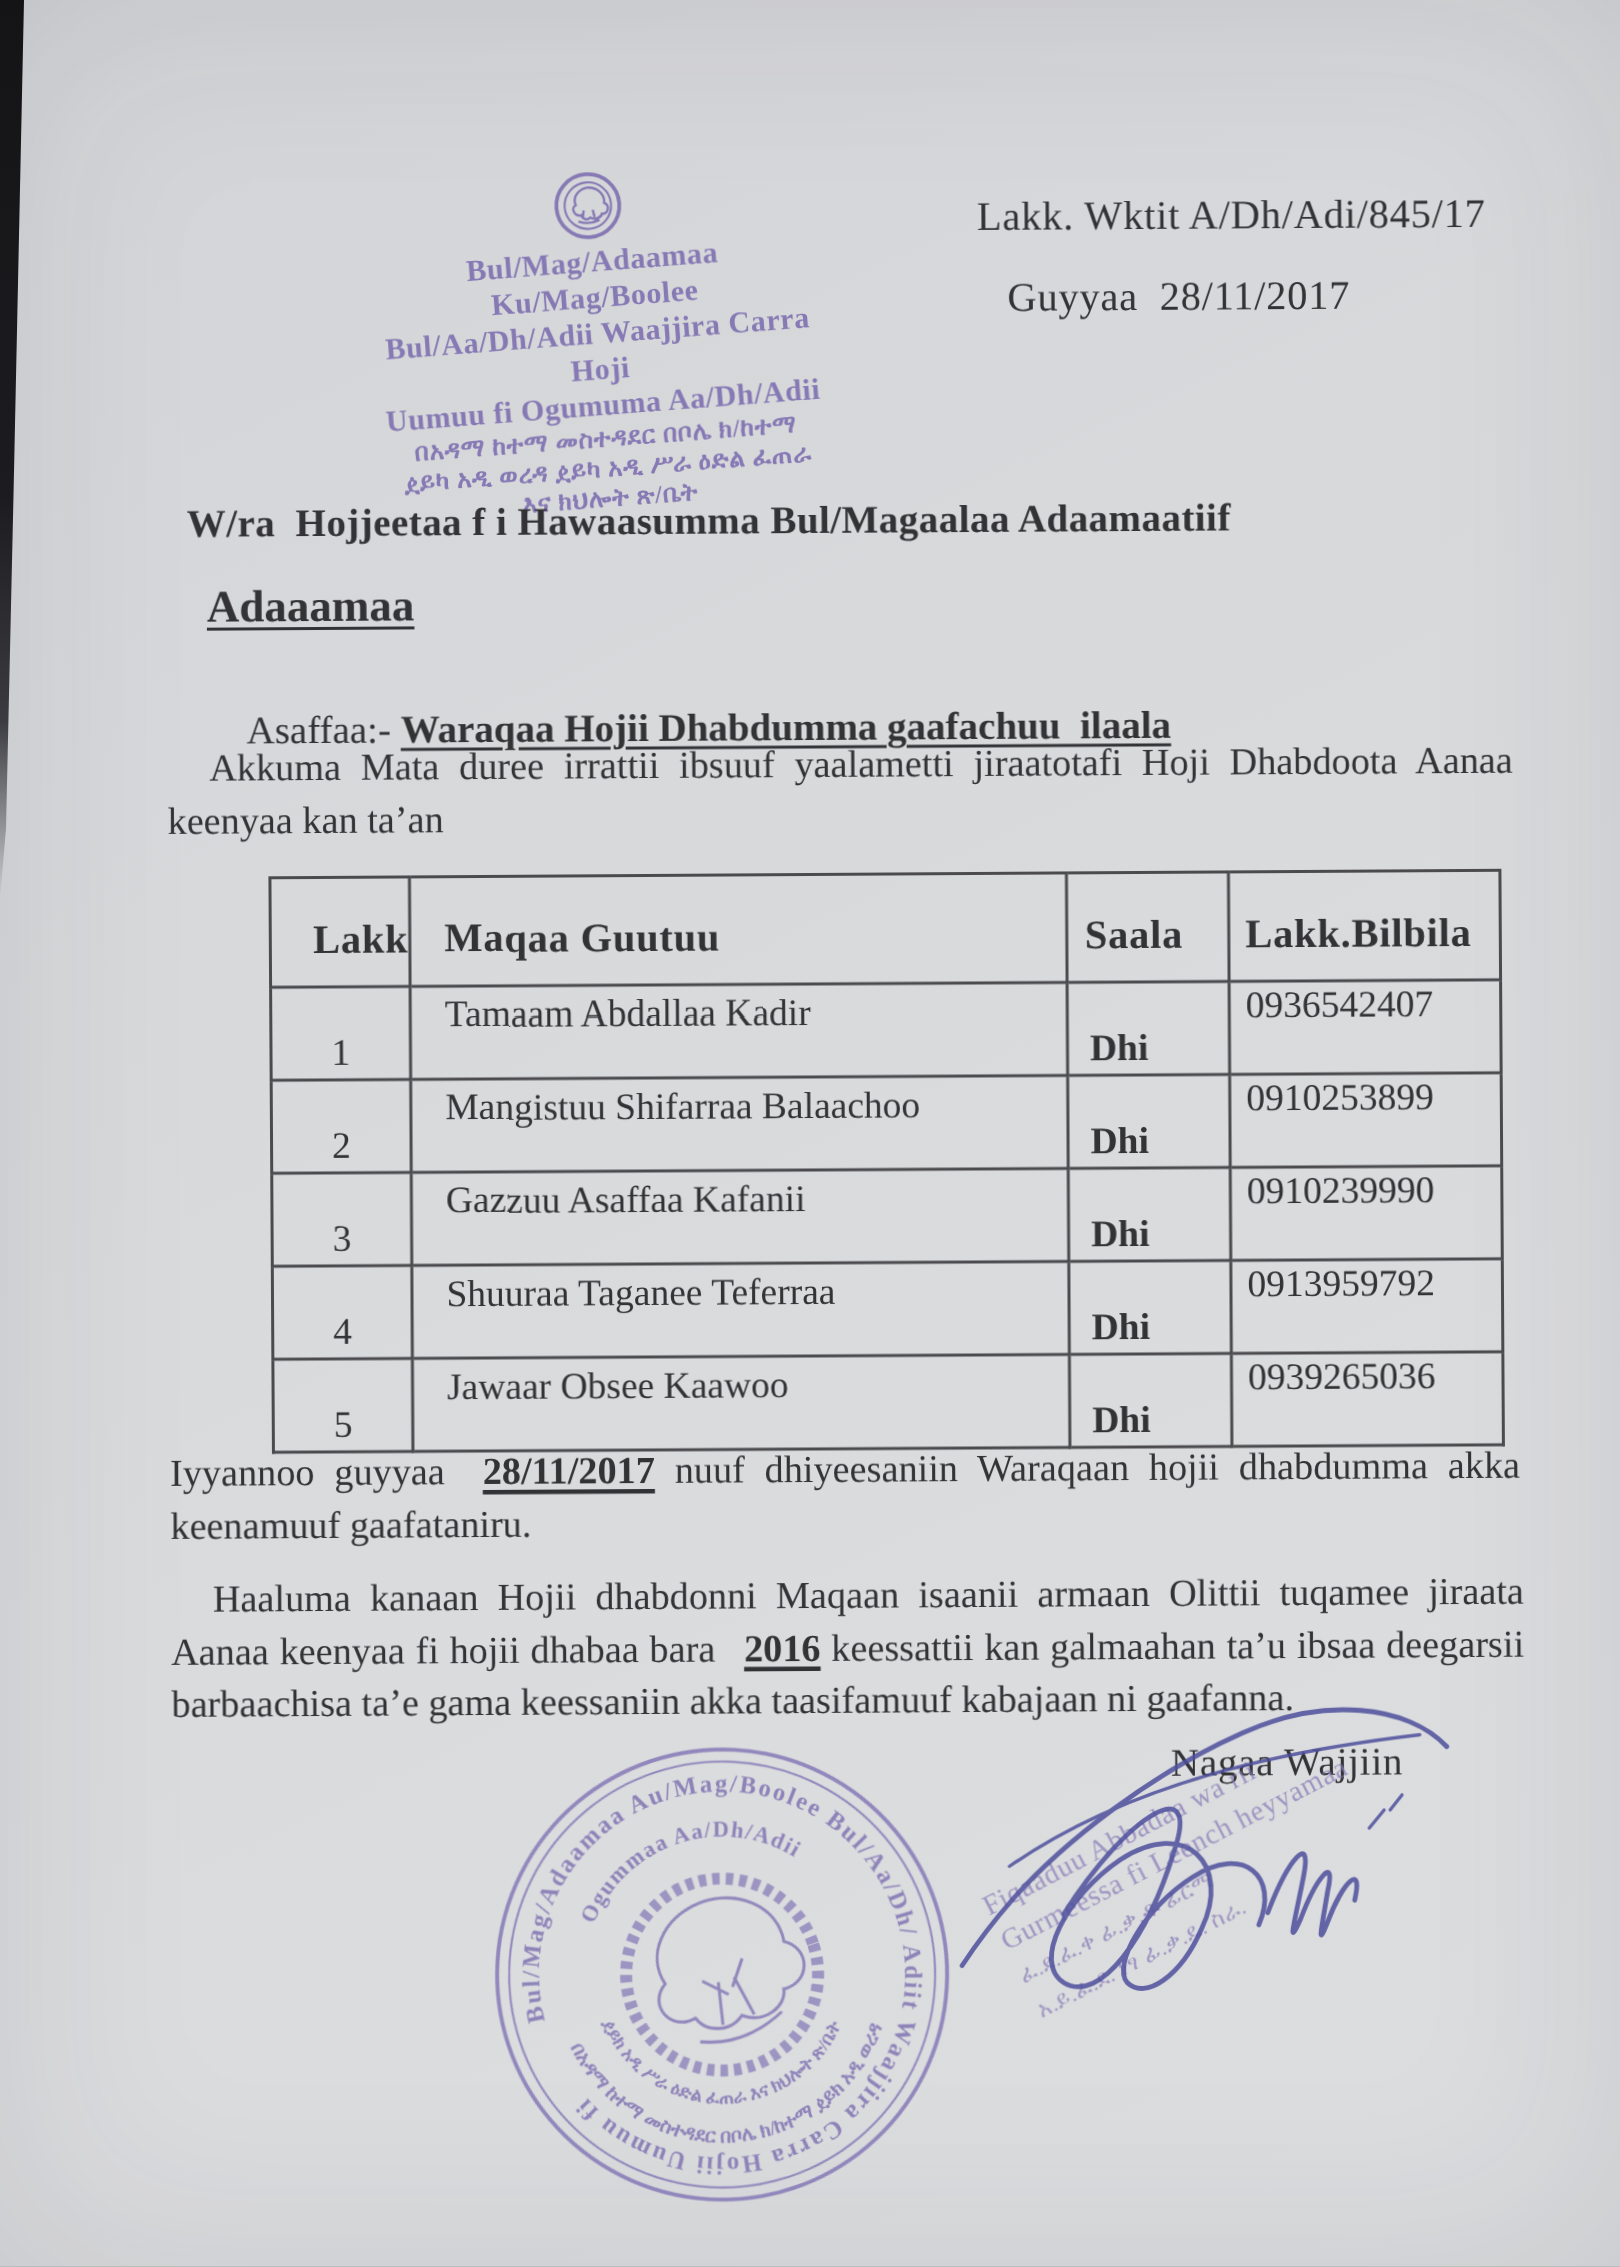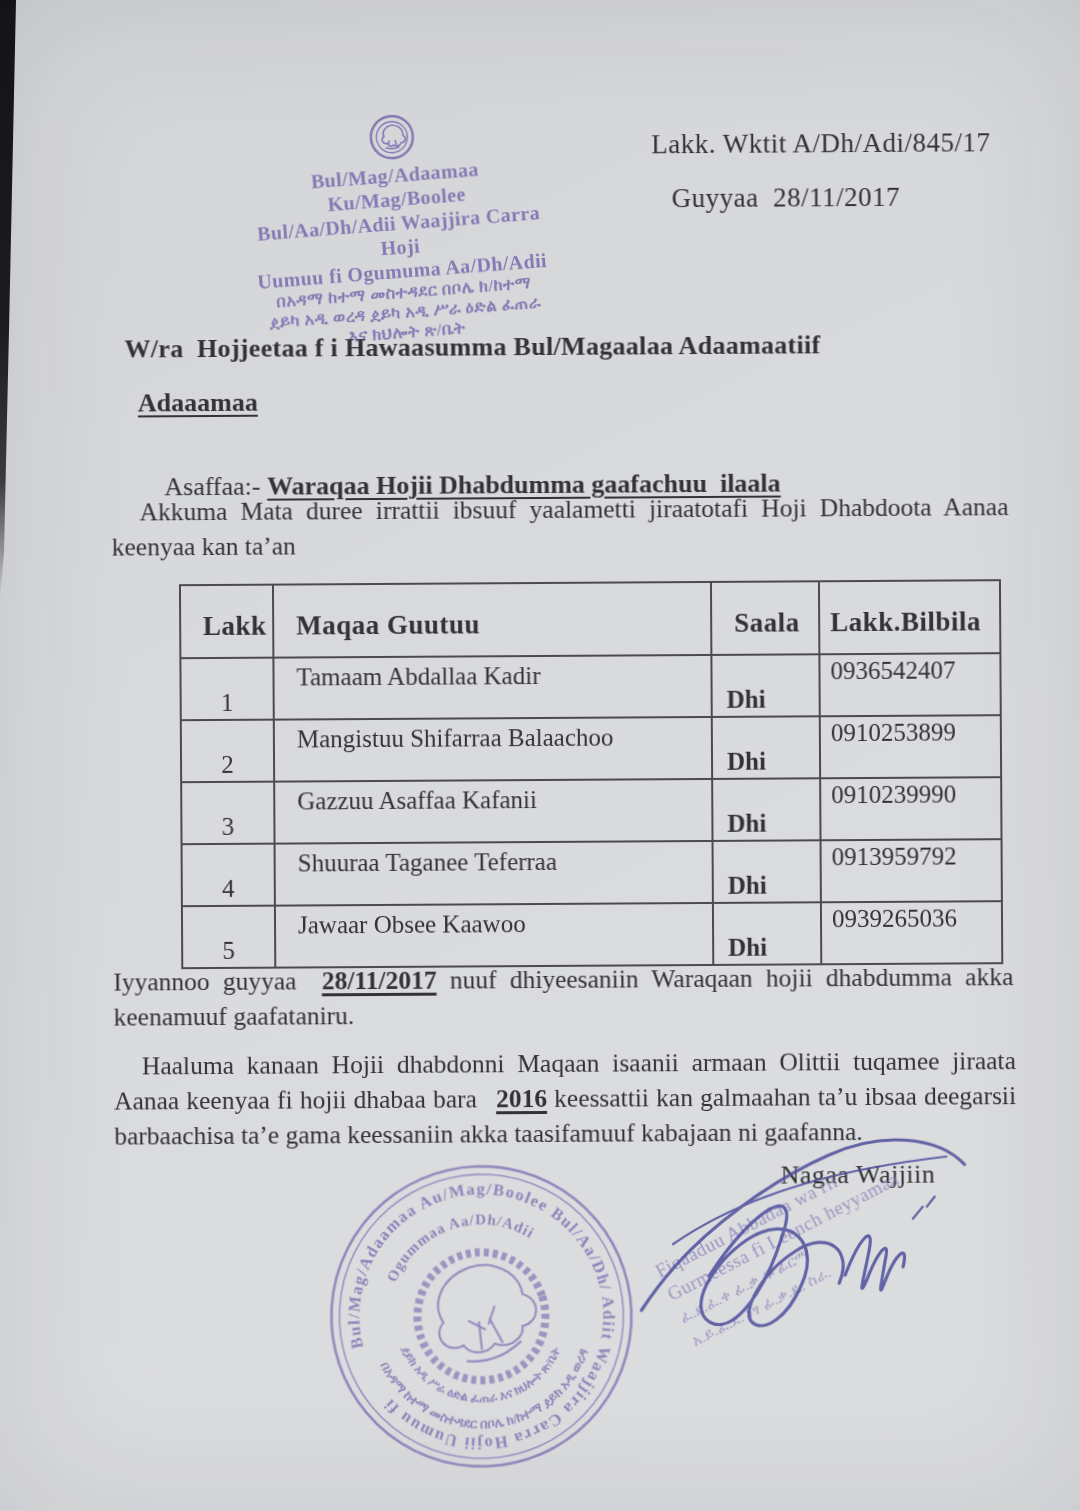--- a/index.html
+++ b/index.html
@@ -20,38 +20,38 @@
   .lh-line{font-size:20px;letter-spacing:.4px;font-weight:bold;}
   .lh-line.am{font-size:16.5px;letter-spacing:.5px;}
 
   
   .ref{position:absolute;left:655px;top:130px;font-size:27px;letter-spacing:.5px;}
   .ref .date{margin-top:23px;margin-left:20px;white-space:pre-wrap;}
   .ref .num{white-space:pre-wrap;}
 
   .addressee{position:absolute;left:127px;top:332px;font-size:26px;font-weight:bold;
              white-space:pre-wrap;letter-spacing:.3px;}
-  .city{position:absolute;left:140px;top:386px;font-size:26px;font-weight:bold;
+  .city{position:absolute;left:140px;top:386px;font-size:30px;font-weight:bold;
         text-decoration:underline;text-decoration-thickness:2px;text-underline-offset:4px;}
   .subject{position:absolute;left:127px;top:440px;font-size:26px;white-space:pre-wrap;}
   .subject b{text-decoration:underline;text-decoration-thickness:2px;text-underline-offset:4px;}
 
   .para{position:absolute;font-size:25.5px;line-height:35px;text-align:justify;margin:0;}
   .p1{left:113px;top:492px;width:897px;text-indent:28px;}
   .p2{left:112px;top:962px;width:900px;}
   .p3{left:112px;top:1046px;width:902px;text-indent:28px;}
   .u-bold{font-weight:bold;text-decoration:underline;text-decoration-thickness:2.5px;text-underline-offset:4px;margin-left:12px;}
 
   
   table.roster{position:absolute;left:180px;top:582px;border-collapse:collapse;table-layout:fixed;}
   table.roster th,table.roster td{border:2px solid #4b4b4e;font-size:25px;overflow:hidden;}
   table.roster th{height:61px;font-size:27px;font-weight:bold;vertical-align:middle;
                   text-align:left;padding:10px 0 0 22px;letter-spacing:.5px;}
-  table.roster th.c-no{text-align:center;padding-left:16px;}
-  table.roster th.c-sex{padding-left:22px;}
+  table.roster th.c-no{text-align:right;padding-left:16px;}
+  table.roster th.c-sex{padding-left:11px;}
   table.roster th.c-ph{padding-left:10px;}
   table.roster td{height:55px;}
   td.no{vertical-align:bottom;text-align:center;padding:0 0 2px 0;}
   td.name{vertical-align:top;padding:5px 0 0 22px;}
   td.sex{vertical-align:bottom;padding:0 0 2px 14px;font-weight:bold;}
   td.phone{vertical-align:top;padding:2px 0 0 10px;}
 
   .closing{position:absolute;left:778px;top:1162px;font-size:26px;letter-spacing:.5px;}
 
   

